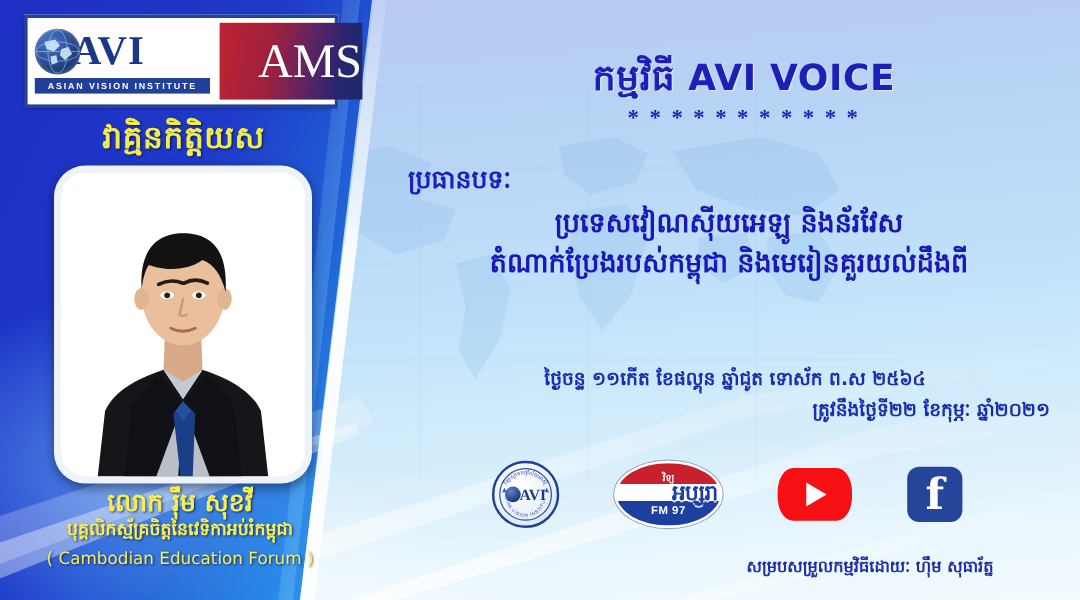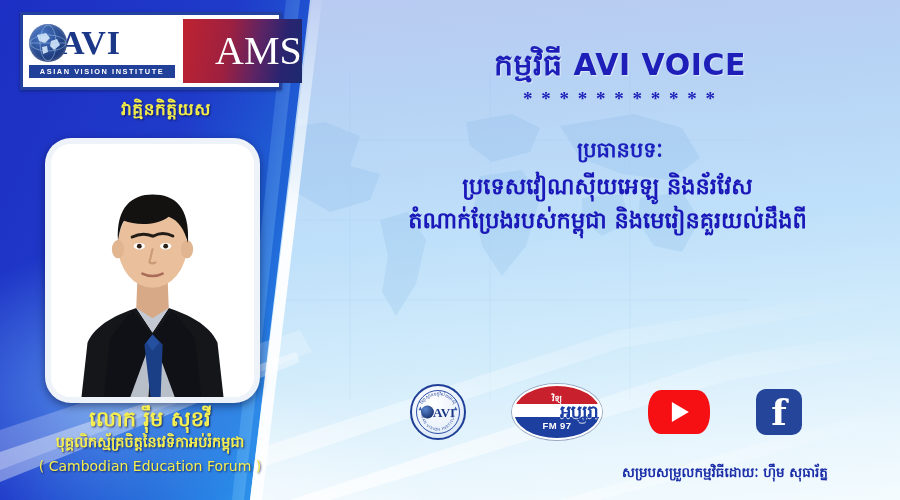--- a/index.html
+++ b/index.html
@@ -113,24 +113,24 @@
     font-size: 40px;
     color: #ffffff;
     letter-spacing: 0px;
     line-height: 1;
     font-weight: normal;
   }
 
   
   .guest-label {
     position: absolute;
-    left: 16px; top: 98px;
+    left: 3px; top: 98px;
     width: 300px;
     text-align: center;
-    font-size: 17px;
+    font-size: 26px;
     font-weight: bold;
     color: #f2ec4a;
     text-shadow: 1px 1px 2px rgba(0,0,40,.65);
     letter-spacing: .5px;
   }
 
   
   .portrait-frame {
     position: absolute;
     left: 45px; top: 138px;
@@ -190,21 +190,20 @@
     font-size: 19px;
     font-weight: bold;
     color: #1d1fb8;
     letter-spacing: 2px;
     font-family: "Liberation Serif", "DejaVu Serif", serif;
   }
   .topic-label {
     position: absolute;
     left: 340px; top: 136px;
     width: 560px;
-    text-align: center;
     font-size: 21px;
     font-weight: bold;
     color: #1a1fbe;
   }
   .topic-text {
     position: absolute;
     left: 320px; top: 170px;
     width: 575px;
     text-align: center;
     font-size: 22.5px;
@@ -470,20 +469,24 @@
   </div>
 
   <div class="program-title">កម្មវិធី AVI VOICE</div>
   <div class="stars">* * * * * * * * * * *</div>
   <div class="topic-label">ប្រធានបទៈ</div>
   <div class="topic-text">
     <div>ប្រទេសវៀណស៊ីយអេឡូ និងន័រវែស</div>
     <div>តំណាក់ប្រែងរបស់កម្ពុជា និងមេរៀនគួរយល់ដឹងពី</div>
   </div>
 
+  <div class="date-block">
+    <div>ថ្ងៃចន្ទ ១១កើត ខែផល្គុន ឆ្នាំជូត ទោស័ក ព.ស ២៥៦៤</div>
+    <div class="date-line-2">ត្រូវនឹងថ្ងៃទី២២ ខែកុម្ភៈ ឆ្នាំ២០២១</div>
+  </div>
 
   <div class="logo-row">
 
     <span class="seal">
       <span class="seal-inner"></span>
       <svg class="arc" viewBox="0 0 56 56" xmlns="http://www.w3.org/2000/svg">
         <path id="arcTop" d="M8 30 A20 20 0 0 1 48 30" fill="none"></path>
         <path id="arcBot" d="M10 30 A18 18 0 0 0 46 30" fill="none"></path>
         <text font-size="4.6" fill="#1f3f96" font-family="DejaVu Sans, sans-serif">
           <textPath href="#arcTop" startOffset="50%" text-anchor="middle">វិទ្យាស្ថានចក្ខុវិស័យអាស៊ី</textPath>

